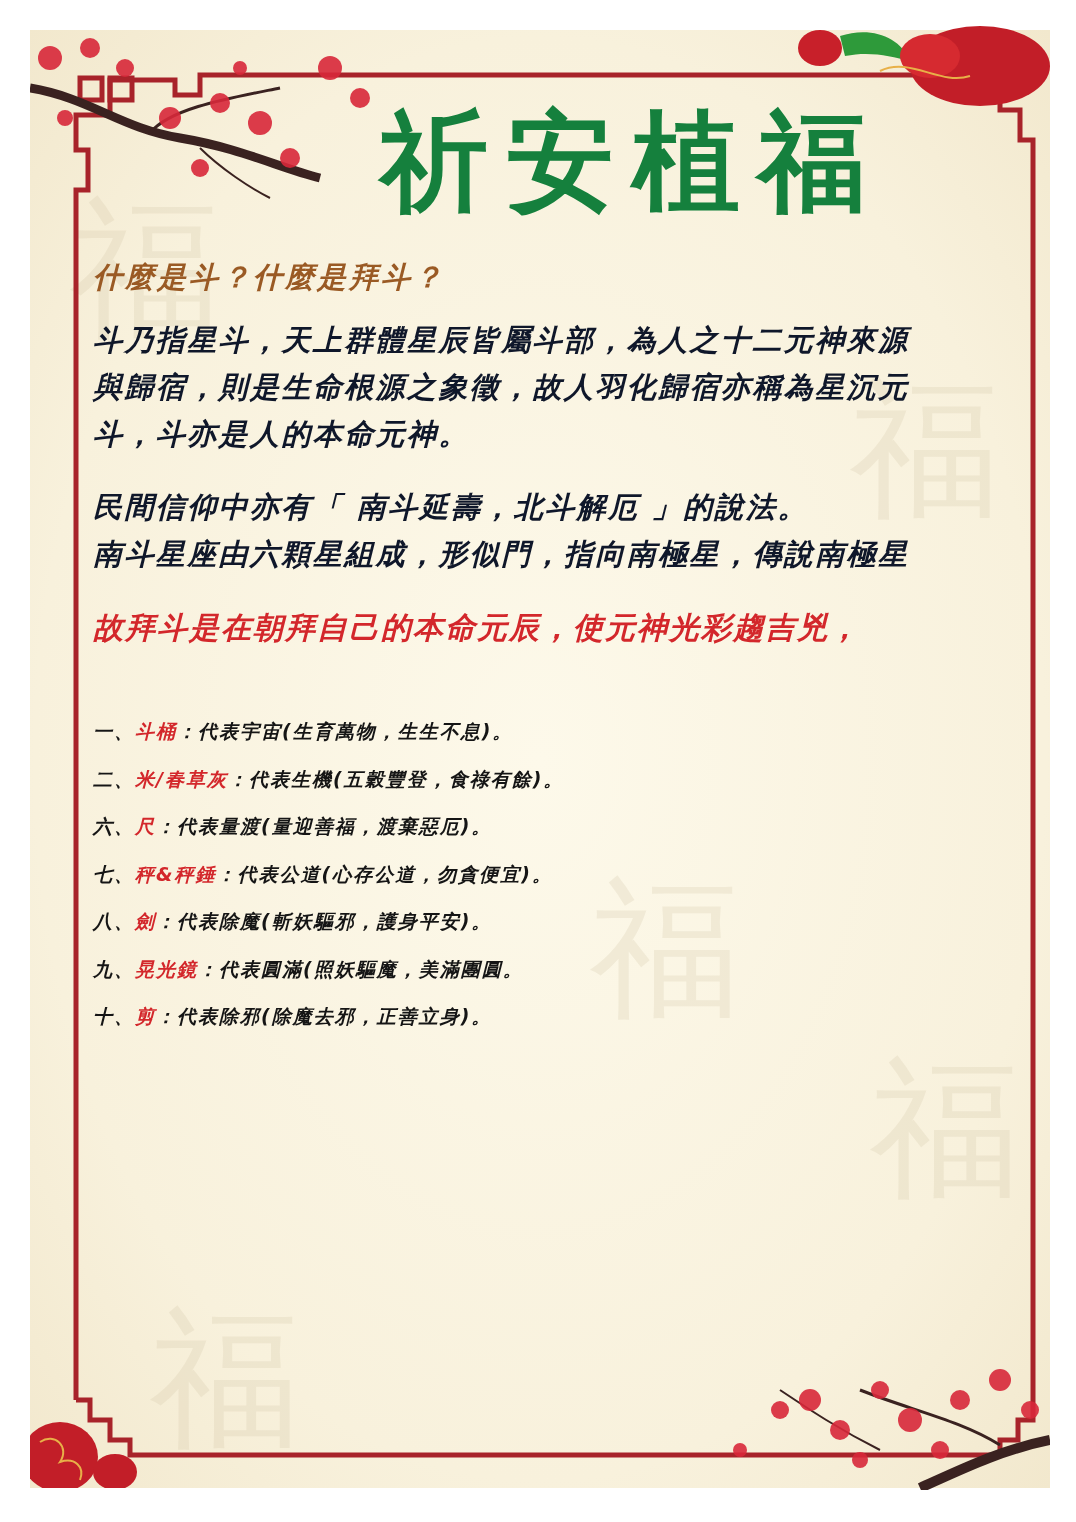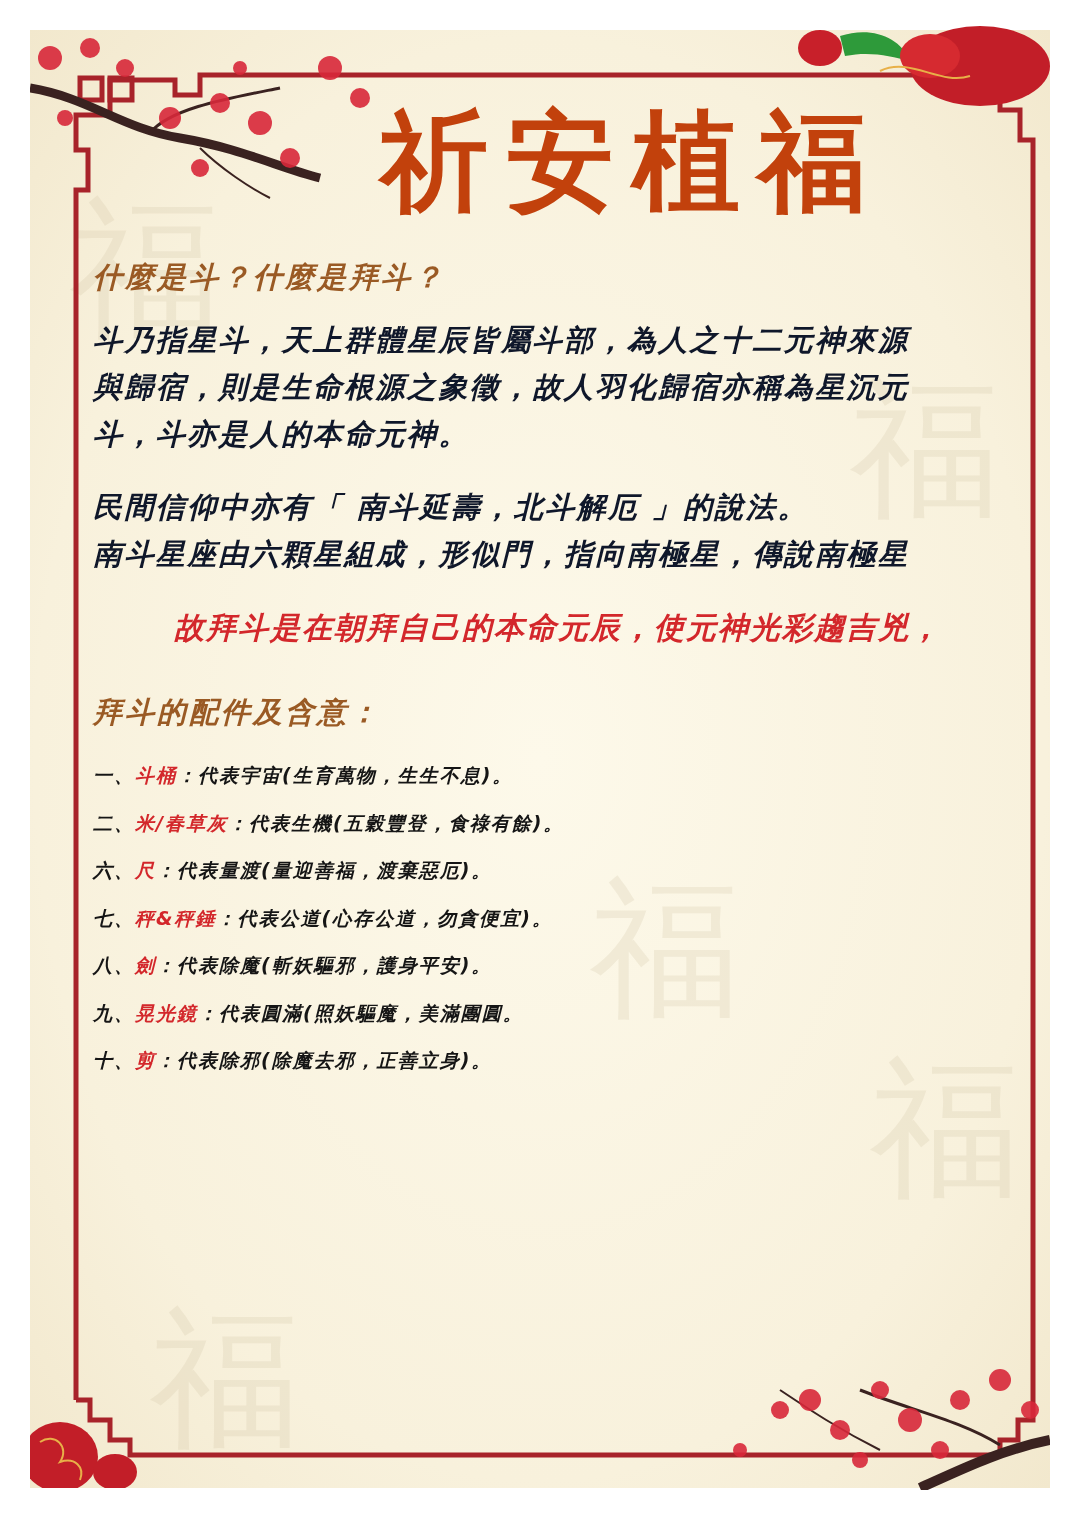--- a/index.html
+++ b/index.html
@@ -13,26 +13,26 @@
     background: radial-gradient(ellipse at 50% 50%, #fdf9ea 0%, #f8f1dc 70%, #f2e8cd 100%);
     overflow: hidden;
   }
   .watermark {
     position: absolute; color: rgba(205,190,160,0.22); font-size: 150px;
     font-family: "DejaVu Serif", serif; user-select: none; pointer-events: none;
   }
   .frame { position: absolute; left: 0; top: 0; width: 1076px; height: 1522px; pointer-events: none; }
   .title {
     position: absolute; left: 380px; top: 108px; font-size: 108px; font-weight: bold;
-    color: #c2410c; letter-spacing: 18px; font-family: "DejaVu Sans", sans-serif; line-height: 1;
+    color: #15803d; letter-spacing: 18px; font-family: "DejaVu Sans", sans-serif; line-height: 1;
   }
   .content { position: absolute; left: 93px; top: 255px; width: 930px; font-style: italic; }
   .h-brown { color: #9a5a24; font-size: 29px; font-weight: bold; letter-spacing: 3px; line-height: 44px; }
   .para { color: #0f172a; font-size: 29px; font-weight: bold; letter-spacing: 2.4px; line-height: 47px; }
-  .para-red { color: #d3272b; font-size: 30px; font-weight: bold; letter-spacing: 2px; line-height: 48px; text-align: center; }
+  .para-red { color: #d3272b; font-size: 30px; font-weight: bold; letter-spacing: 2px; line-height: 48px; }
   .gap-s { height: 18px; } .gap-m { height: 26px; } .gap-l { height: 38px; }
   .items .row { font-size: 19px; font-weight: bold; letter-spacing: 2px; line-height: 47.5px; color: #151515; white-space: nowrap; }
   .items .name { color: #d3272b; }
   .flower { position: absolute; pointer-events: none; }
 </style>
 </head>
 <body>
 
 <div class="paper">
   <span class="watermark" style="left:40px;top:140px;">福</span>
@@ -117,21 +117,20 @@
   <div class="gap-m"></div>
   <div class="para">
     <div>民間信仰中亦有「 南斗延壽，北斗解厄 」的說法。</div>
     <div>南斗星座由六顆星組成，形似門，指向南極星，傳說南極星</div>
   </div>
   <div class="gap-m"></div>
   <div class="para-red">
     <div>故拜斗是在朝拜自己的本命元辰，使元神光彩趨吉兇，</div>
   </div>
   <div class="gap-l"></div>
-  <div class="h-brown">拜斗的配件及含意：</div>
   <div class="gap-s"></div>
   <div class="items">
     <div class="row"><span>一、</span><span class="name">斗桶</span><span>：代表宇宙(生育萬物，生生不息)。</span></div>
     <div class="row"><span>二、</span><span class="name">米/春草灰</span><span>：代表生機(五穀豐登，食祿有餘)。</span></div>
     <div class="row"><span>六、</span><span class="name">尺</span><span>：代表量渡(量迎善福，渡棄惡厄)。</span></div>
     <div class="row"><span>七、</span><span class="name">秤&amp;秤錘</span><span>：代表公道(心存公道，勿貪便宜)。</span></div>
     <div class="row"><span>八、</span><span class="name">劍</span><span>：代表除魔(斬妖驅邪，護身平安)。</span></div>
     <div class="row"><span>九、</span><span class="name">晃光鏡</span><span>：代表圓滿(照妖驅魔，美滿團圓。</span></div>
     <div class="row"><span>十、</span><span class="name">剪</span><span>：代表除邪(除魔去邪，正善立身)。</span></div>
   </div>

